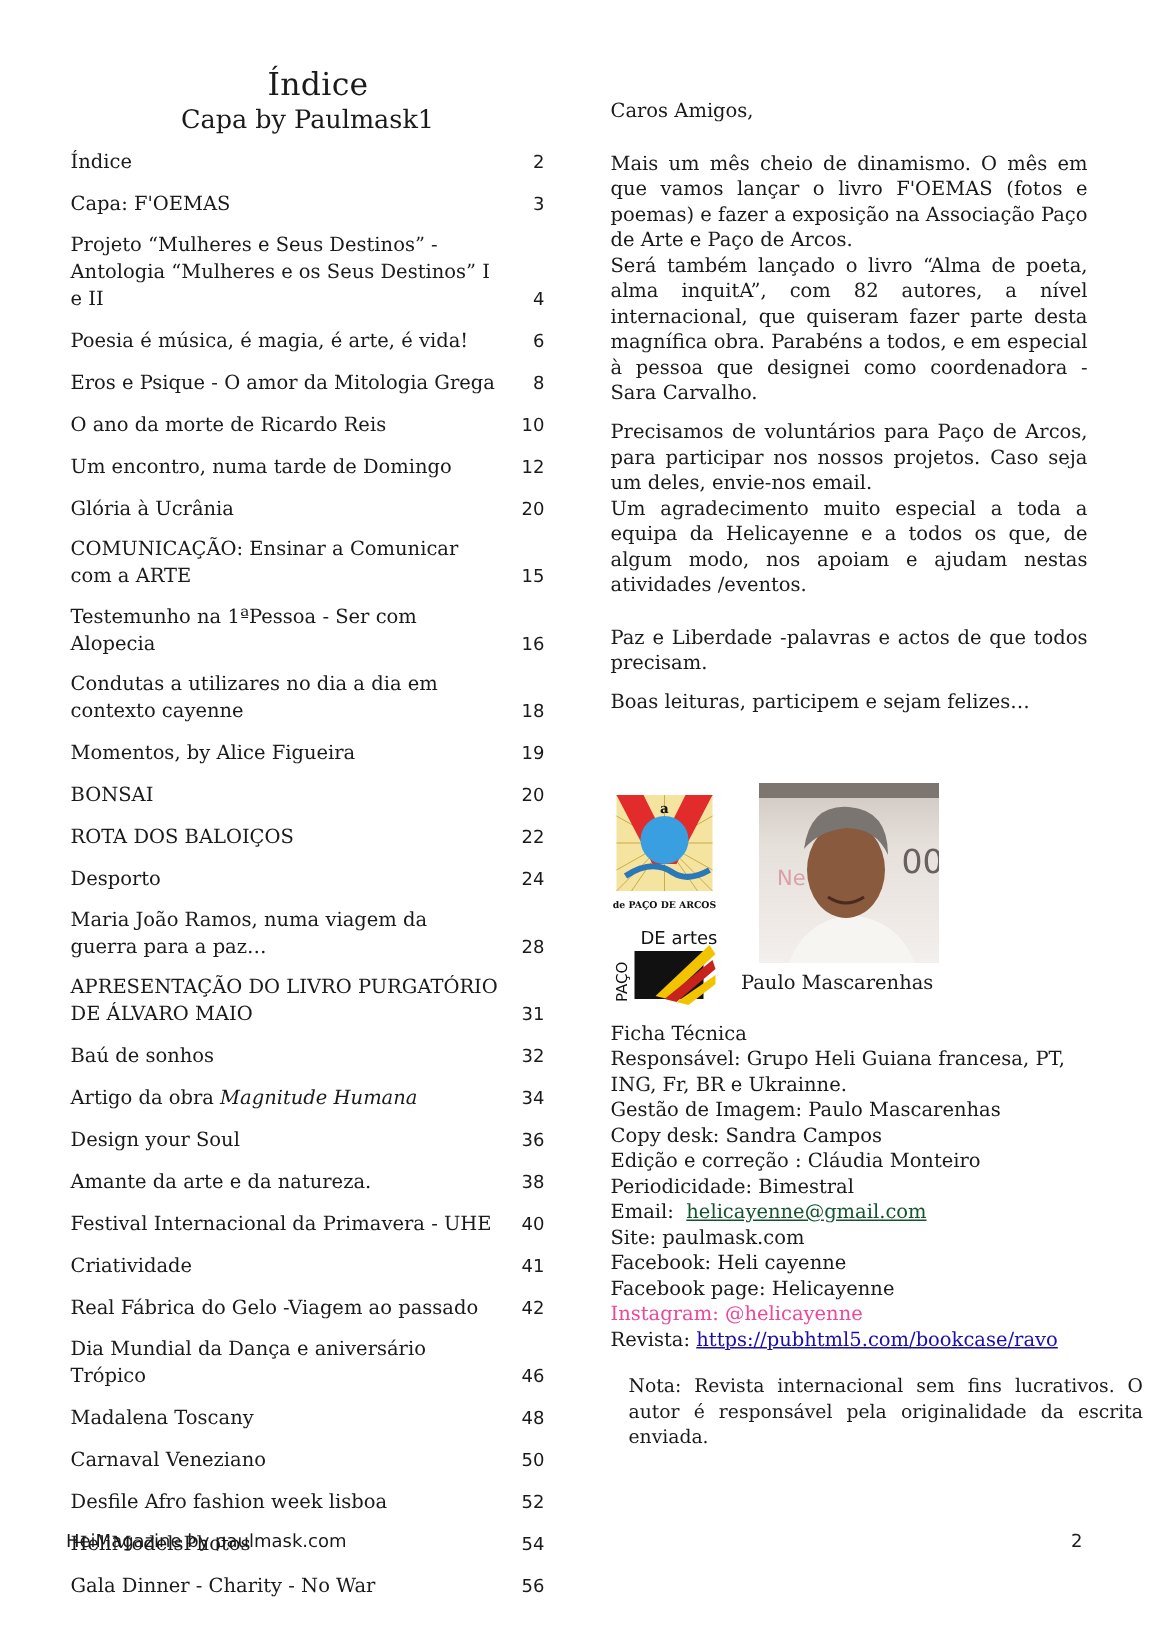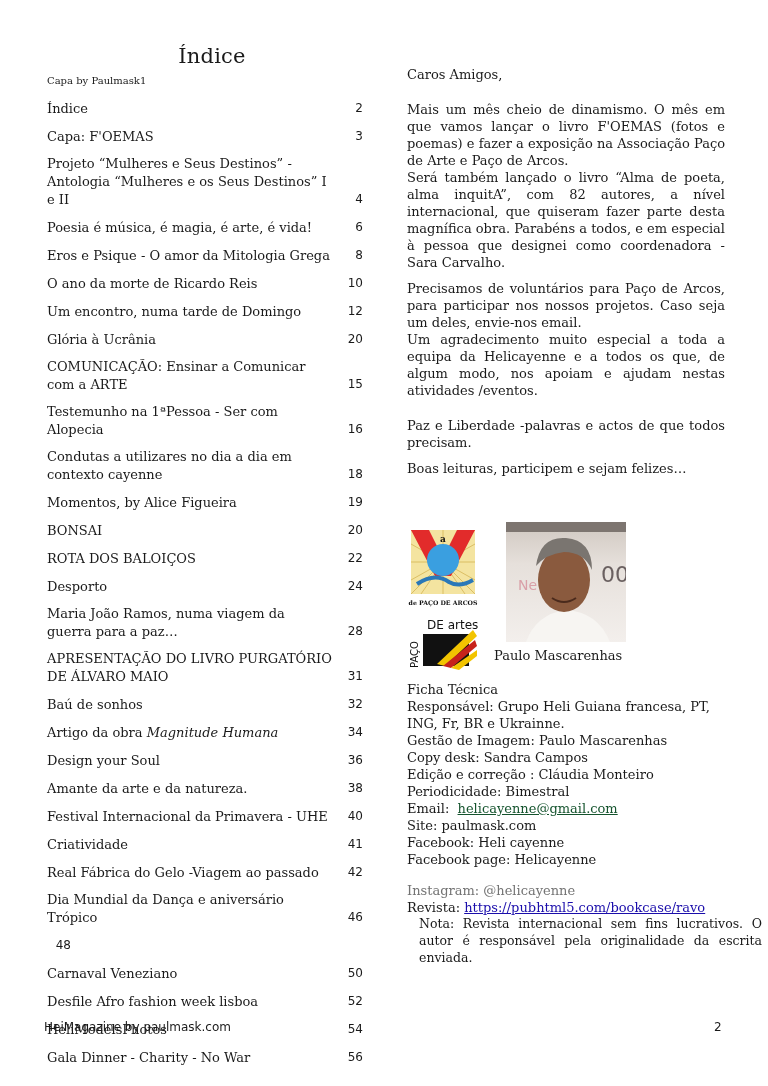--- a/index.html
+++ b/index.html
@@ -3,21 +3,21 @@
 <meta charset="utf-8">
 <style>
   html, body { margin: 0; padding: 0; background: #ffffff; }
   body { width: 768px; height: 1086px; position: relative; overflow: hidden;
          font-family: "DejaVu Serif", "Liberation Serif", serif; color: #1a1a1a; }
 
   
   .toc { position: absolute; left: 47px; top: 44px; width: 316px; }
   .toc-title { text-align: center; font-size: 21px; margin: 0 0 4px 14px; font-weight: normal;
                font-family: "DejaVu Serif", serif; letter-spacing: 0.2px; }
-  .toc-cover { font-size: 10px; line-height: 17px; margin-bottom: 10px; }
+  .toc-cover { font-size: 17px; line-height: 17px; margin-bottom: 10px; text-align: center; }
   .toc-list { list-style: none; margin: 0; padding: 0; }
   .toc-item { display: flex; align-items: flex-end; justify-content: space-between;
               font-size: 13px; line-height: 18px; margin-bottom: 9px; }
   .toc-item .t { flex: 1; padding-right: 6px; }
   .toc-item .p { font-family: "DejaVu Sans", "Liberation Sans", sans-serif; font-size: 12px;
                  width: 24px; text-align: right; padding-bottom: 1px; }
   em { font-style: italic; }
 
   
   .right { position: absolute; left: 407px; top: 66px; width: 318px; font-size: 13px;
@@ -29,21 +29,21 @@
   .media { position: absolute; left: 407px; top: 520px; width: 330px; height: 150px; }
   .logo-arcos { position: absolute; left: 0; top: 8px; width: 72px; height: 80px; }
   .logo-artes { position: absolute; left: 0; top: 96px; width: 72px; height: 56px; }
   .photo { position: absolute; left: 99px; top: 2px; width: 120px; height: 120px;
            background: linear-gradient(180deg,#cfc7c0 0%,#e6e0db 35%,#f3efec 100%); overflow: hidden; }
   .photo-name { position: absolute; left: 87px; top: 128px; font-size: 13px; }
 
   .ficha { position: absolute; left: 407px; top: 681px; width: 330px; font-size: 13px; line-height: 17px; }
   .ficha .head { }
   .ficha .row { white-space: nowrap; }
-  .ficha .muted { color: #737373; margin-top: 14px; }
+  .ficha .muted { color: #ec4899; }
   .ficha a { color: #1a0dab; text-decoration: underline; }
   .nota { position: absolute; left: 419px; top: 915px; width: 343px; font-size: 12.5px; line-height: 17px;
           text-align: justify; }
 
   .footer-left { position: absolute; left: 44px; top: 1020px; font-family: "DejaVu Sans", sans-serif;
                  font-size: 12px; }
   .footer-right { position: absolute; left: 714px; top: 1020px; font-family: "DejaVu Sans", sans-serif;
                   font-size: 12px; }
 </style>
 </head>
@@ -147,20 +147,21 @@
       </li>
       <li class="toc-item">
         <span class="t">Real Fábrica do Gelo -Viagem ao passado</span>
         <span class="p">42</span>
       </li>
       <li class="toc-item">
         <span class="t">Dia Mundial da Dança e aniversário Trópico</span>
         <span class="p">46</span>
       </li>
       <li class="toc-item">
+        <span class="t">Madalena Toscany</span>
         <span class="p">48</span>
       </li>
       <li class="toc-item">
         <span class="t">Carnaval Veneziano</span>
         <span class="p">50</span>
       </li>
       <li class="toc-item">
         <span class="t">Desfile Afro fashion week lisboa</span>
         <span class="p">52</span>
       </li>

